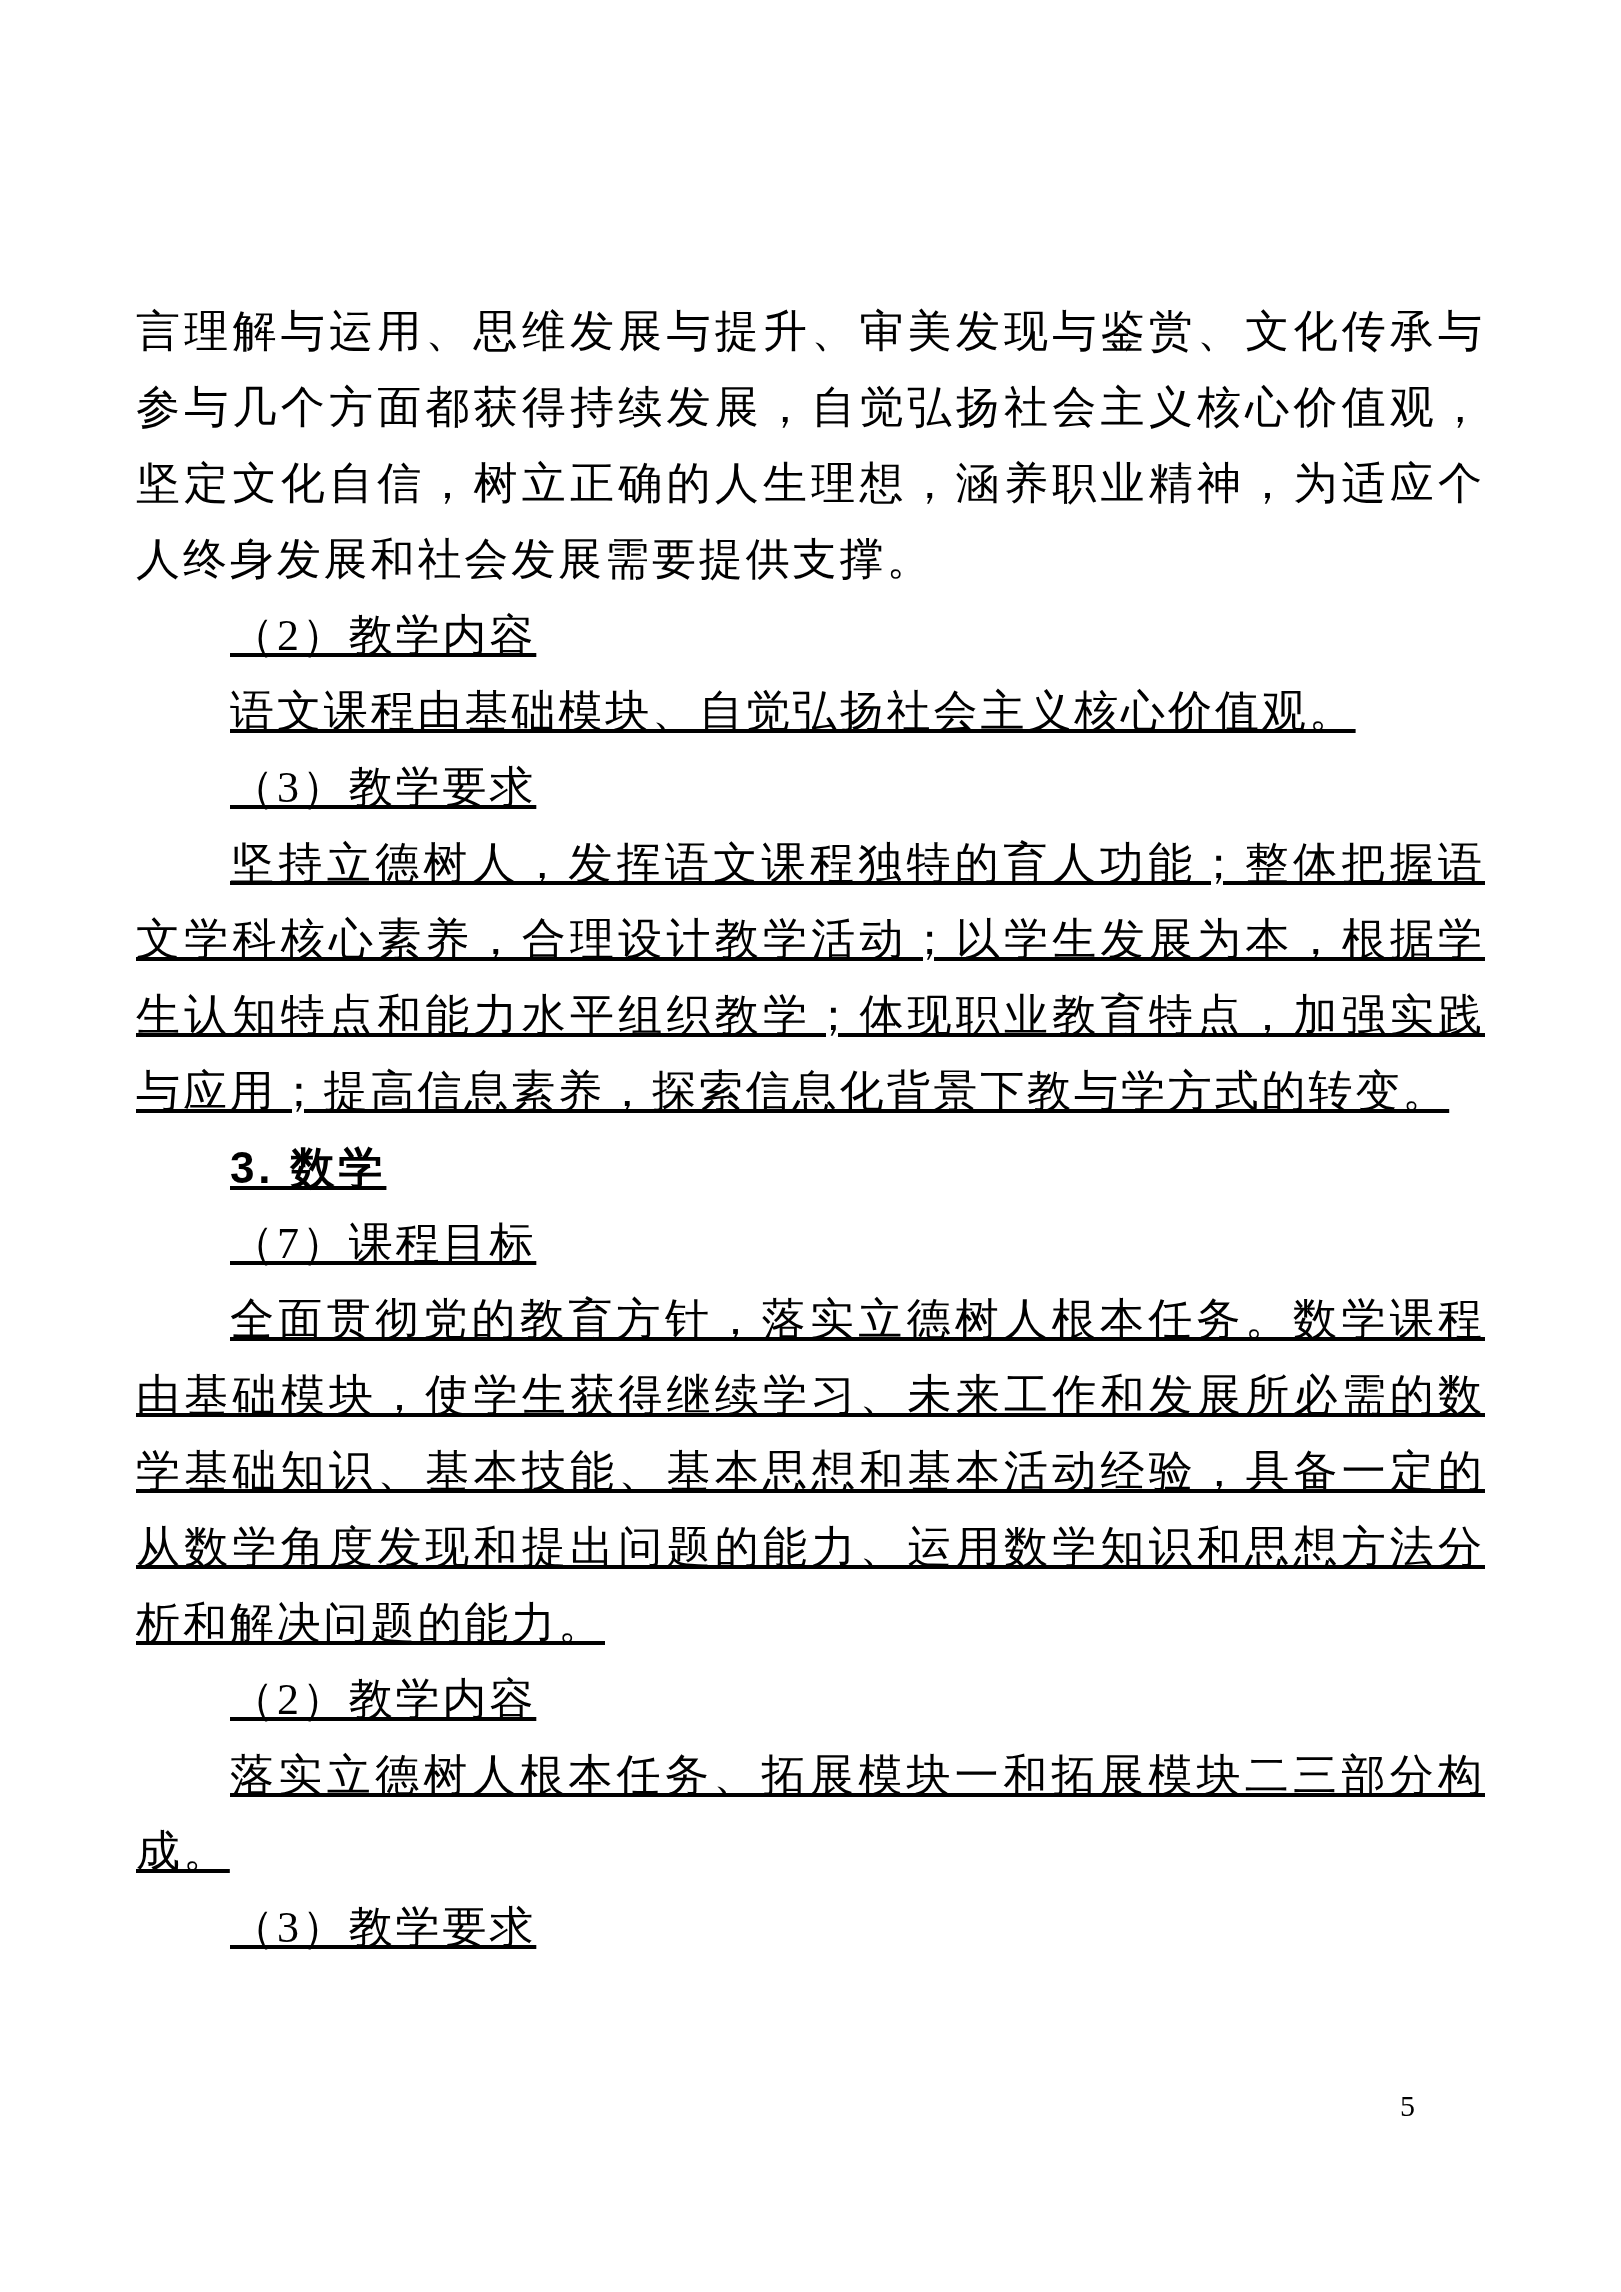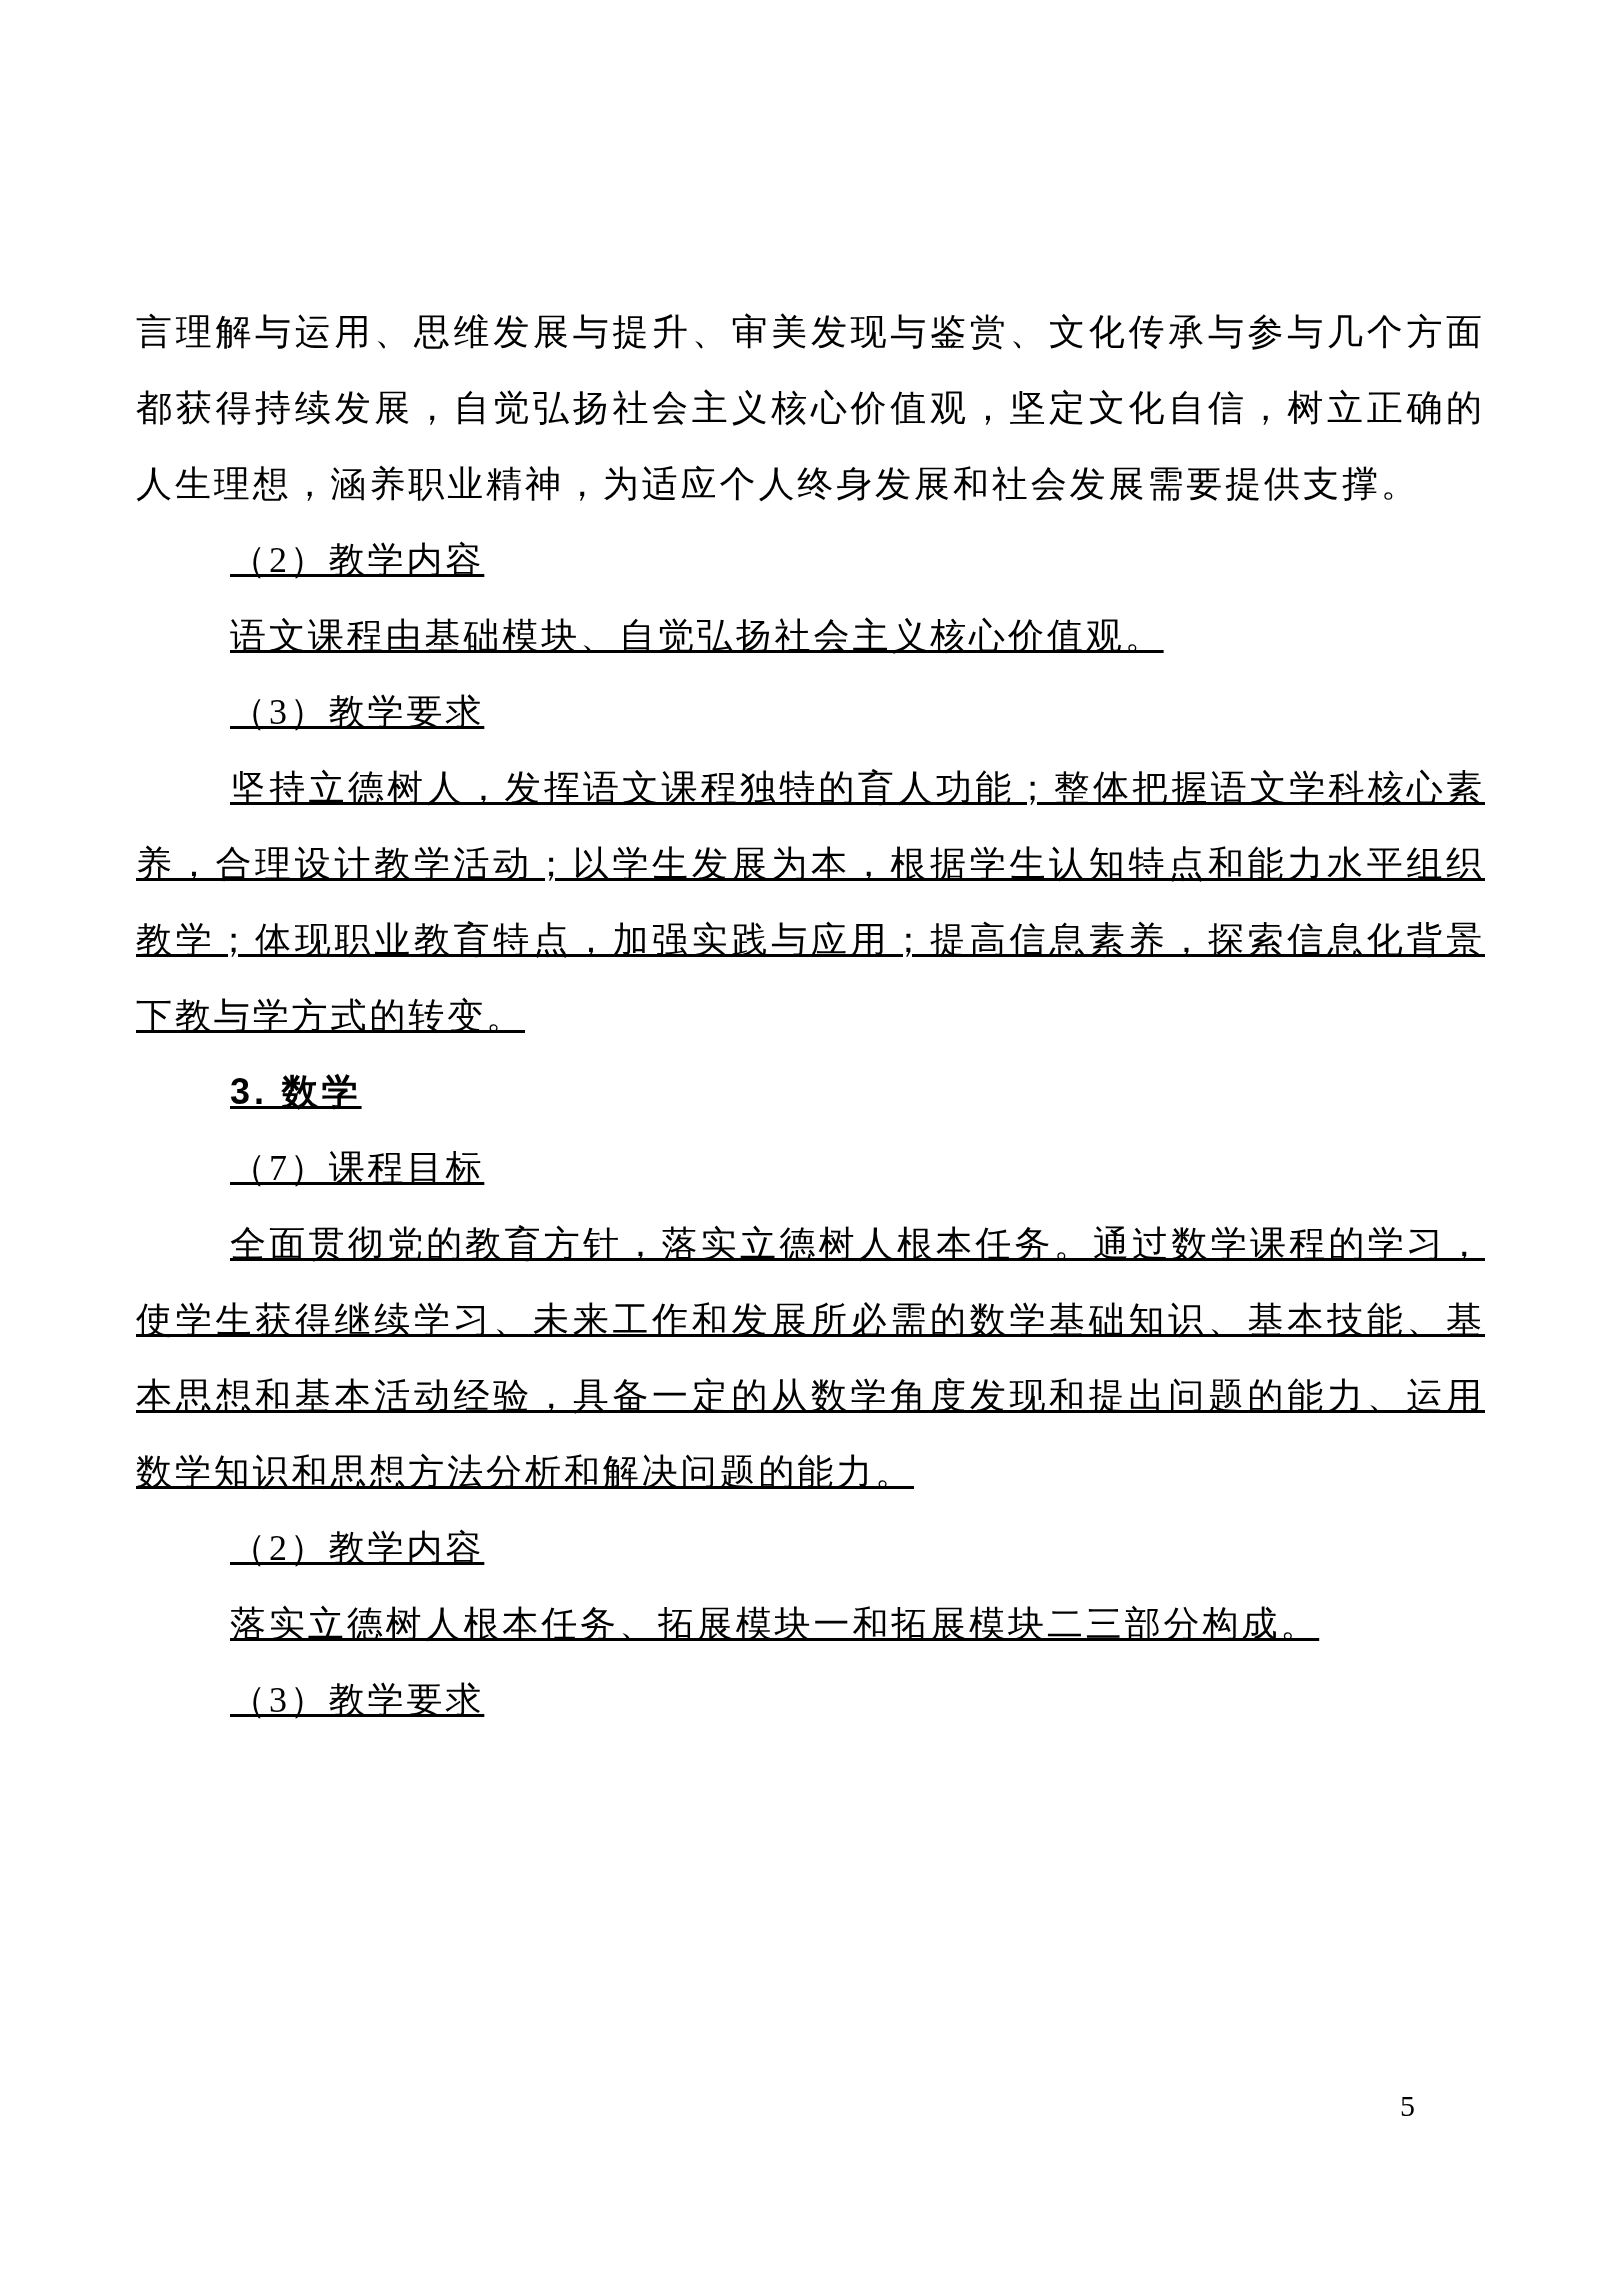--- a/index.html
+++ b/index.html
@@ -15,21 +15,21 @@
     background: #ffffff;
     overflow: hidden;
     font-family: "Liberation Serif", "DejaVu Serif", serif;
     color: #000000;
   }
   .text-block {
     position: absolute;
     left: 136px;
     top: 294px;
     width: 1349px;
-    font-size: 36px;
+    font-size: 44px;
     line-height: 76px;
     letter-spacing: 2.9px;
     text-align: justify;
     color: #000000;
   }
   .text-block p {
     margin: 0;
     padding: 0;
   }
   p.indent {
@@ -57,21 +57,21 @@
 <div class="page">
 
   <div class="text-block">
     <p>言理解与运用、思维发展与提升、审美发现与鉴赏、文化传承与参与几个方面都获得持续发展，自觉弘扬社会主义核心价值观，坚定文化自信，树立正确的人生理想，涵养职业精神，为适应个人终身发展和社会发展需要提供支撑。</p>
     <p class="indent">（2）教学内容</p>
     <p class="indent">语文课程由基础模块、自觉弘扬社会主义核心价值观。</p>
     <p class="indent">（3）教学要求</p>
     <p class="indent">坚持立德树人，发挥语文课程独特的育人功能；整体把握语文学科核心素养，合理设计教学活动；以学生发展为本，根据学生认知特点和能力水平组织教学；体现职业教育特点，加强实践与应用；提高信息素养，探索信息化背景下教与学方式的转变。</p>
     <p class="indent heading">3. 数学</p>
     <p class="indent">（7）课程目标</p>
-    <p class="indent">全面贯彻党的教育方针，落实立德树人根本任务。通过数学课程的学习，使学生获得继续学习、未来工作和发展所必需的数学基础知识、基本技能、基本思想和基本活动经验，具备一定的从数学角度发现和提出问题的能力、运用数学知识和思想方法分析和解决问题的能力。</p>
+    <p class="indent">全面贯彻党的教育方针，落实立德树人根本任务。数学课程由基础模块，使学生获得继续学习、未来工作和发展所必需的数学基础知识、基本技能、基本思想和基本活动经验，具备一定的从数学角度发现和提出问题的能力、运用数学知识和思想方法分析和解决问题的能力。</p>
     <p class="indent">（2）教学内容</p>
     <p class="indent">落实立德树人根本任务、拓展模块一和拓展模块二三部分构成。</p>
     <p class="indent">（3）教学要求</p>
   </div>
 
   <div class="page-number">5</div>
 
 </div>
 
 

